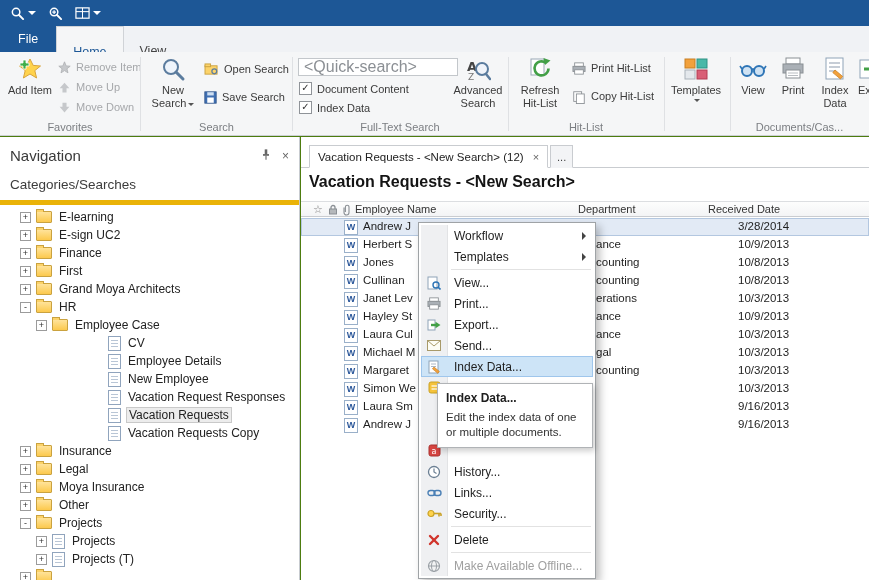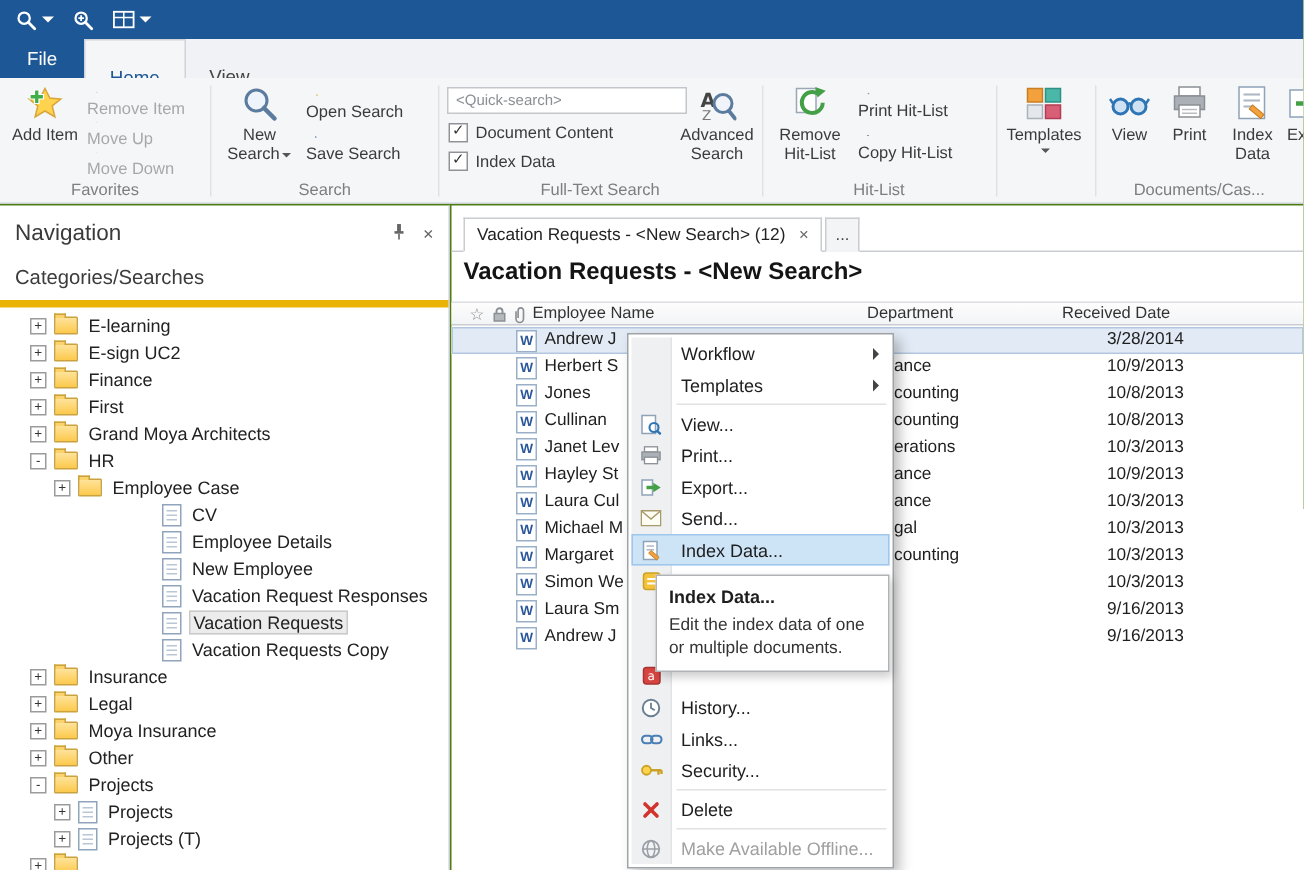--- a/index.html
+++ b/index.html
@@ -14,25 +14,25 @@
   .tabrow{position:absolute;left:0;top:26px;width:869px;height:26px;background:#f0f2f5;display:flex;}
   .tab{height:26px;line-height:26px;padding:12px 16px;color:#444;font-size:12.5px;box-sizing:border-box;}
   .tab.file{background:#1d5796;color:#fff;padding:0 18px;}
   .tab.active{background:#f5f6f7;color:#1d5796;border:1px solid #d0d3d7;border-bottom:none;}
   
   .ribbon{position:absolute;left:0;top:52px;width:869px;height:84px;background:#f5f6f7;border-bottom:1px solid #ccd0d4;box-sizing:border-box;}
   .vsep{position:absolute;top:5px;height:112px;max-height:74px;width:1px;background:#dfe1e4;}
   .glabel{position:absolute;bottom:2px;font-size:11px;color:#7b7e82;text-align:center;}
   .bigbtn{position:absolute;top:4px;display:flex;flex-direction:column;align-items:center;gap:2px;}
   .bigbtn .blbl{font-size:11px;color:#3b3b3b;text-align:center;line-height:13px;}
-  .smbtn{position:absolute;display:flex;align-items:flex-start;gap:5px;font-size:11px;color:#3b3b3b;height:18px;flex-direction:column;}
+  .smbtn{position:absolute;display:flex;align-items:flex-start;gap:5px;font-size:11px;color:#3b3b3b;height:18px;}
   .dis, .dis .blbl{color:#a6a8ab !important;}
   .caret-s{width:0;height:0;border-left:3.5px solid transparent;border-right:3.5px solid transparent;border-top:3.5px solid #555;display:inline-block;margin-left:2px;vertical-align:middle;}
   .qsearch{position:absolute;left:298px;top:6px;width:148px;height:16px;border:1px solid #c3c7cb;background:#fff;
-           font-family:"Liberation Sans",sans-serif;font-size:10px;color:#8b8f94;padding:0 5px;}
+           font-family:"Liberation Sans",sans-serif;font-size:16px;color:#8b8f94;padding:0 5px;}
   .cbrow{position:absolute;left:299px;display:flex;align-items:center;gap:5px;font-size:11px;color:#3b3b3b;}
   .cbox{width:11px;height:11px;border:1px solid #8f9398;background:#fff;font-size:10px;line-height:10px;text-align:center;color:#333;}
   
   .nav{position:absolute;left:0;top:137px;width:300px;height:443px;background:#fff;border-right:1px solid #c7cbd0;box-sizing:border-box;}
   .navhead{display:flex;align-items:center;padding:10px 10px 4px 10px;}
   .navtitle{flex:1;font-size:15px;color:#3a3a3a;}
   .navico{color:#666;font-size:12px;margin-left:10px;cursor:default;}
   .navsec{font-size:13.5px;color:#3c3c3c;padding:9px 10px 8px 10px;border-bottom:5px solid #eab308;}
   .tree{margin-top:3px;}
   .trow{display:flex;align-items:center;height:18px;white-space:nowrap;}
@@ -192,21 +192,21 @@
     </div>
     <div class="glabel" style="left:292px;width:216px">Full-Text Search</div>
     <div class="vsep" style="left:508px"></div>
 
     <div class="bigbtn" style="left:512px;width:56px">
       <svg width="26" height="26" viewBox="0 0 26 26">
           <rect x="4" y="3" width="13" height="16" fill="#fff" stroke="#9aa7b5"></rect>
           <path d="M19 7a7 7 0 1 0 2.5 5.5" fill="none" stroke="#43a047" stroke-width="2.6"></path>
           <polygon points="16.5,2 23.5,4.5 18,9" fill="#43a047"></polygon>
         </svg>
-      <span class="blbl" style="width:50px">Remove Hit-List</span>
+      <span class="blbl" style="width:50px">Refresh Hit-List</span>
     </div>
     <div class="smbtn" style="left:572px;top:10px">
       <svg width="14" height="13" viewBox="0 0 16 15">
           <rect x="3" y="1" width="10" height="4" fill="#fff" stroke="#8a8f94"></rect>
           <rect x="1" y="5" width="14" height="6" fill="#aab0b6" stroke="#8a8f94"></rect>
           <rect x="3" y="9" width="10" height="5" fill="#fff" stroke="#8a8f94"></rect>
         </svg>
       <span>Print Hit-List</span>
     </div>
     <div class="smbtn" style="left:572px;top:38px">

